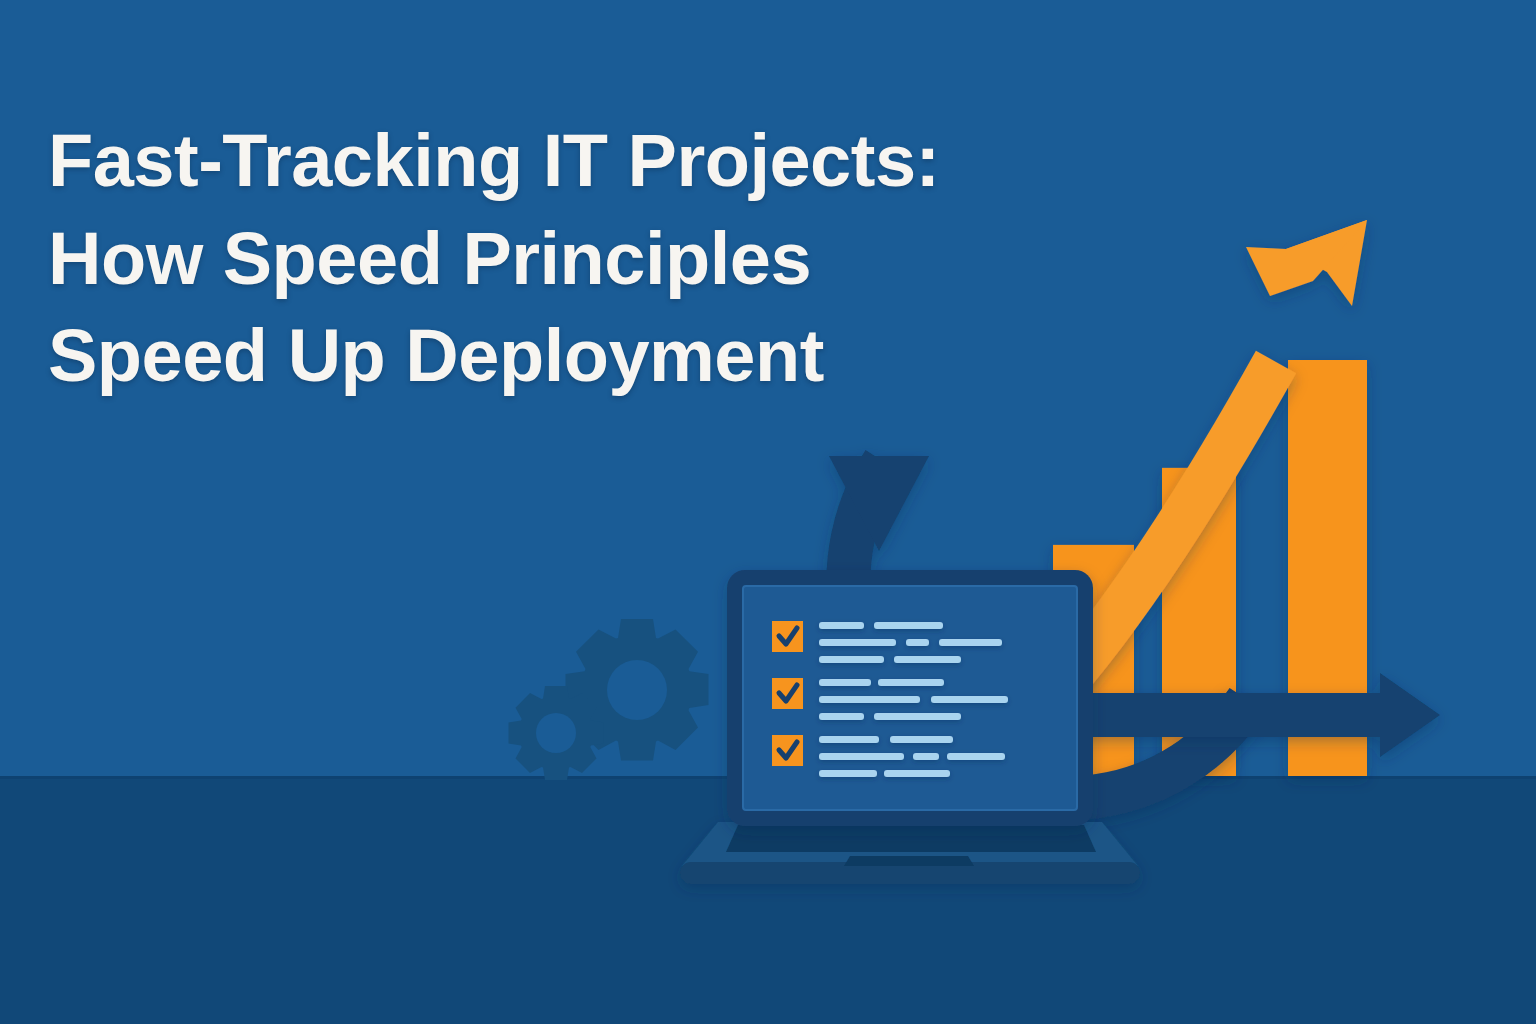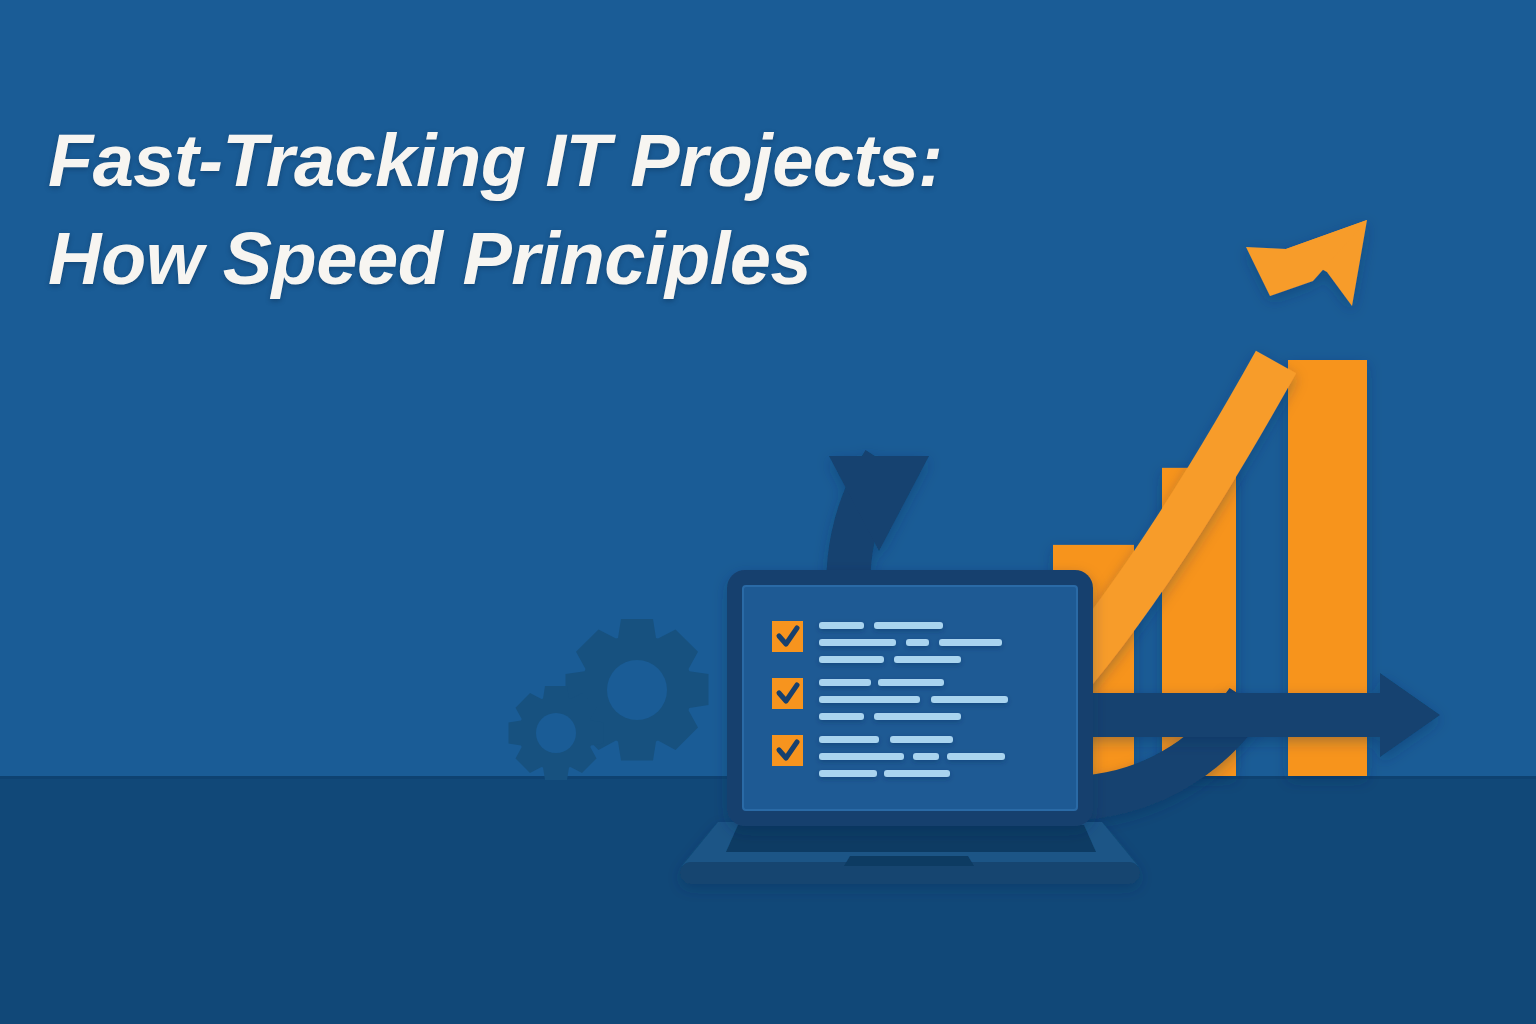--- a/index.html
+++ b/index.html
@@ -56,21 +56,21 @@
     position: absolute;
     left: 0; top: 0;
     width: 1536px; height: 1024px;
     pointer-events: none;
   }
   .svg-layer { position: absolute; left: 0; top: 0; }
 </style>
 </head>
 <body>
 
-<div id="stage" style="background: rgb(26, 92, 150); font-style: italic;">
+<div id="stage" style="background: rgb(26, 92, 150);">
 
   <div class="bg-upper" style="background: rgb(26, 92, 150);"></div>
   <div class="bg-lower" style="background: rgb(17, 72, 120);"></div>
   <div class="bg-lower-hl"></div>
 
   <svg id="art" class="svg-layer" viewBox="0 0 1536 1024">
 
     <defs>
       <clipPath id="clipFloor">
         <rect x="0" y="0" width="1536" height="776"></rect>
@@ -205,15 +205,16 @@
         </g>
 
       </g>
     </g>
 
   </svg>
 
   <div id="headline" style="color: rgb(247, 245, 241);">
     <span class="tline">Fast-Tracking IT Projects:</span>
     <span class="tline">How Speed Principles</span>
+    <span class="tline">Speed Up Deployment</span>
   </div>
 
 </div>
 
 </body></html>

